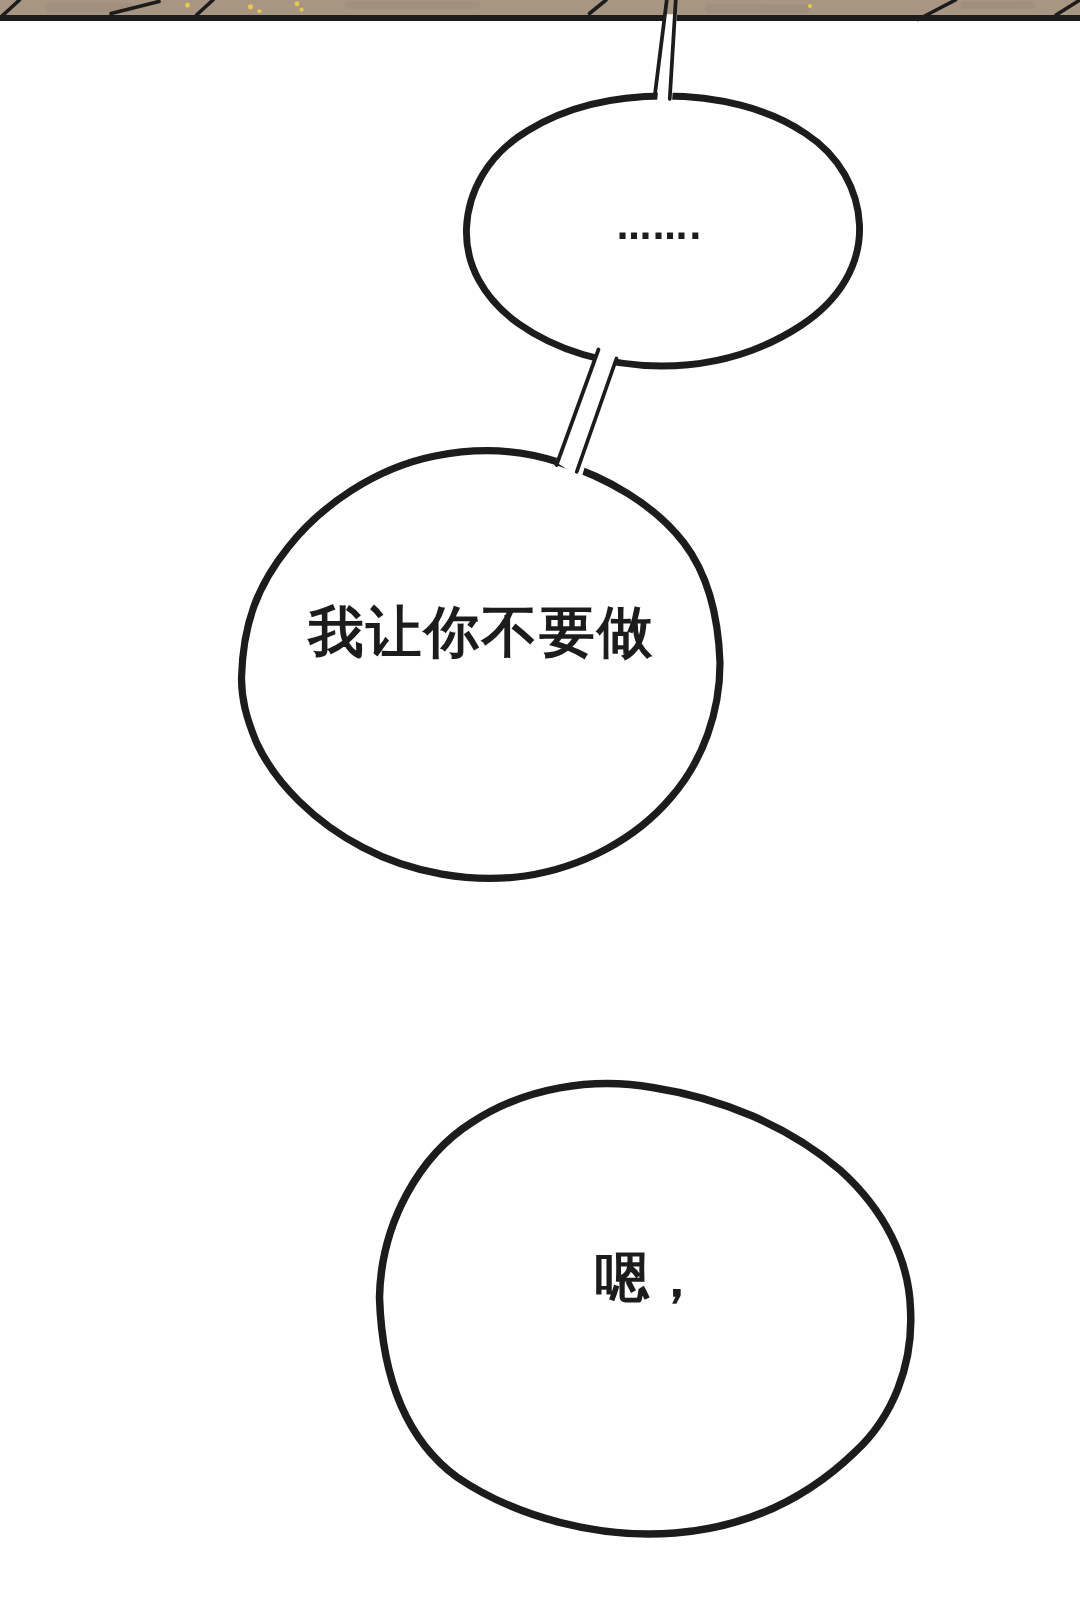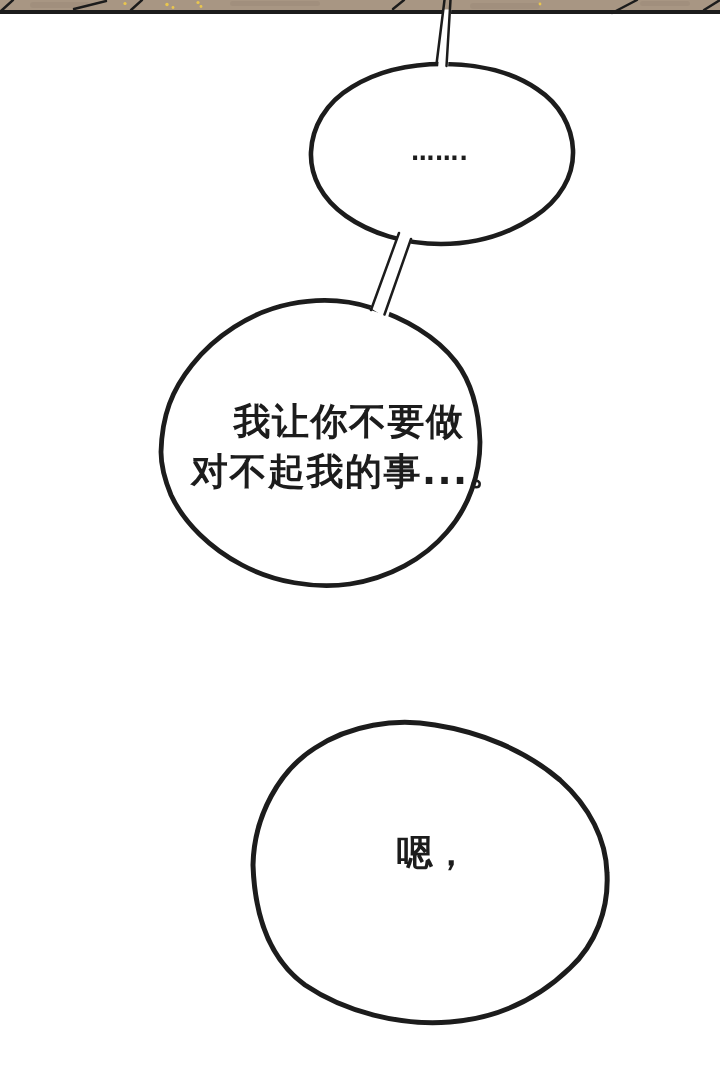--- a/index.html
+++ b/index.html
@@ -24,21 +24,21 @@
     white-space: nowrap;
   }
   .ellipsis-text {
     left: 360px; top: 138px;
     width: 160px;
     font-size: 23px;
     line-height: 28px;
     letter-spacing: 1px;
   }
   .warning-text {
-    left: 184px; top: 397px;
+    left: 156px; top: 397px;
     width: 330px;
     font-size: 37px;
     line-height: 50px;
     letter-spacing: 1.5px;
   }
   .promise-text {
     left: 283px; top: 829px;
     width: 300px;
     font-size: 36px;
     line-height: 48px;
@@ -127,20 +127,19 @@
     <g stroke-width="2.5" stroke-linecap="round" fill="none" stroke="#1c1c1c">
       <path d="M 399,233 L 371,310"></path>
       <path d="M 411,239 L 384.5,314.5"></path>
     </g>
   </svg>
 
   <div class="speech-text ellipsis-text">…….</div>
 
   <div class="speech-text warning-text">
     <div>我让你不要做</div>
-    <div>对不起我的事...。</div>
   </div>
 
   <div class="speech-text promise-text">
     <div>嗯，</div>
   </div>
 
 </div>
 
 </body></html>

